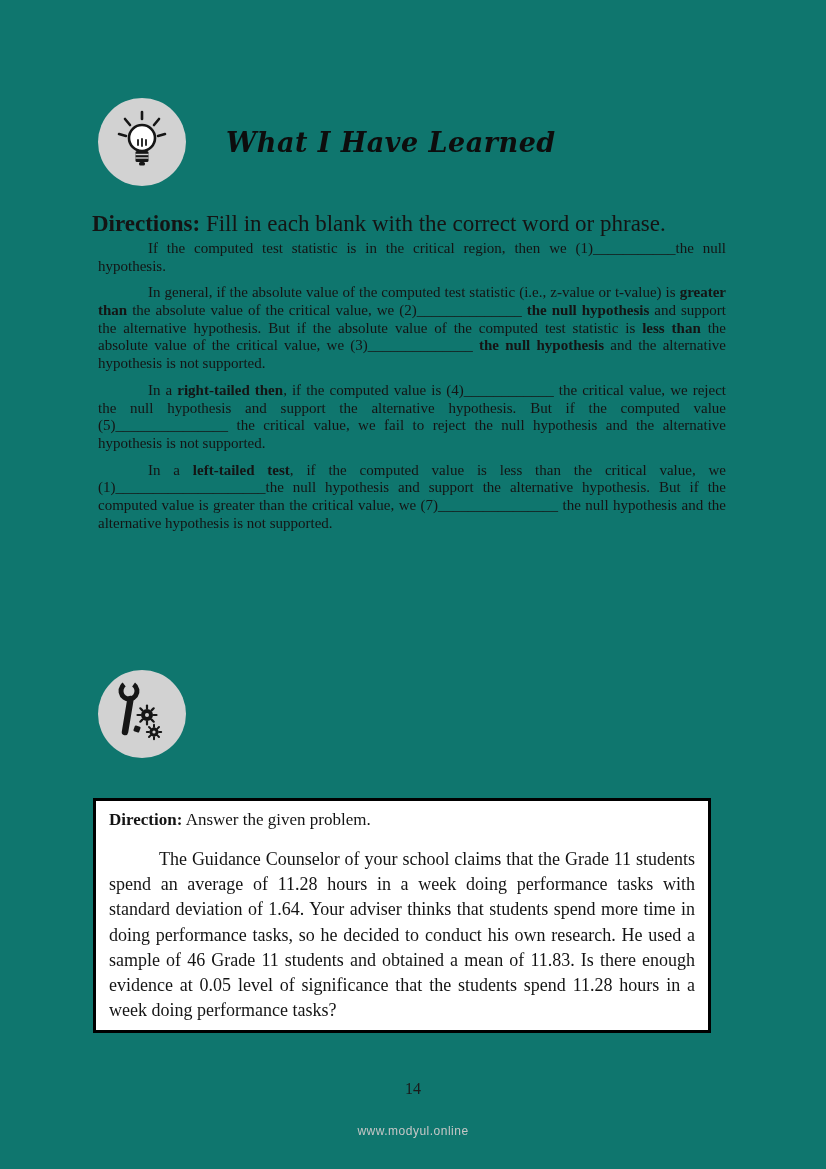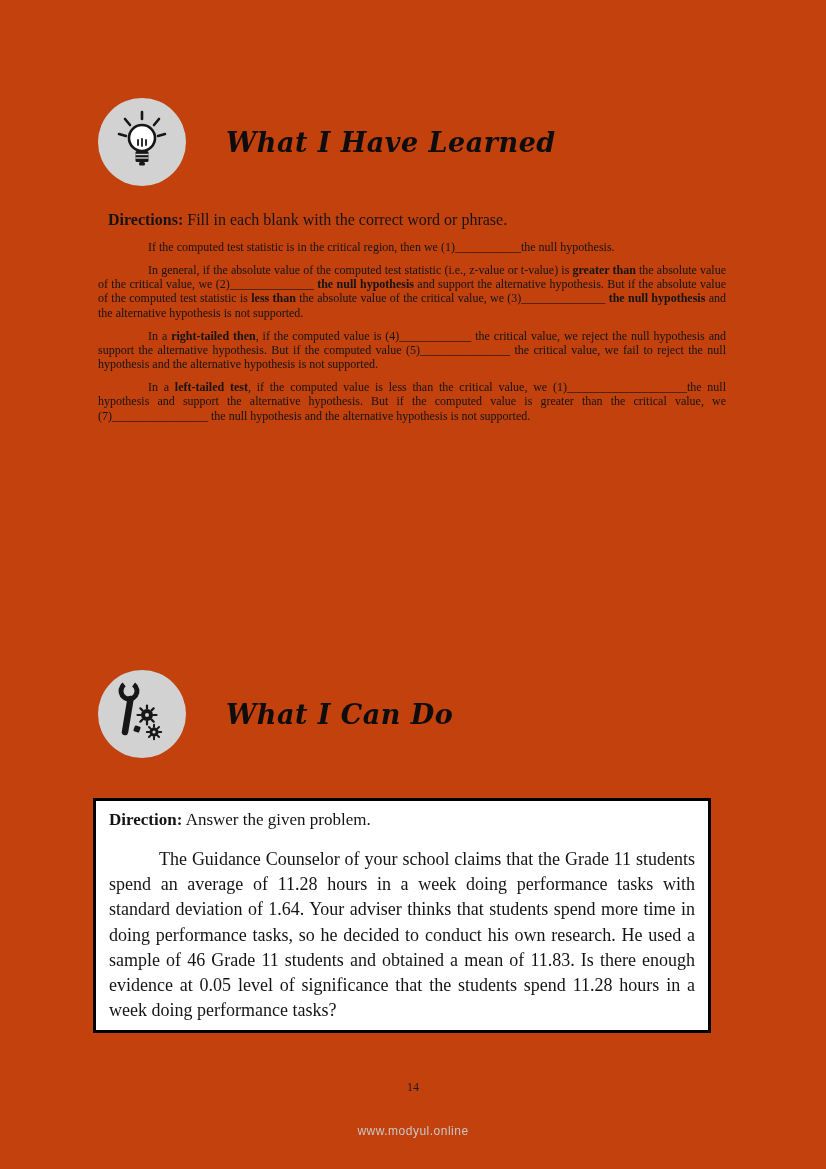--- a/index.html
+++ b/index.html
@@ -2,21 +2,21 @@
 <html><head>
 <meta charset="utf-8">
 <style>
   * { box-sizing: border-box; }
   html, body { margin: 0; padding: 0; background: #ffffff; }
   .page {
     position: relative;
     width: 826px;
     height: 1169px;
     margin: 0 auto;
-    background: #c2410c;
+    background: #0f766e;
     font-family: "Liberation Serif", serif;
     color: #141414;
     overflow: hidden;
   }
   .sec-header {
     position: absolute;
     left: 98px;
     display: flex;
     align-items: center;
   }
@@ -33,35 +33,35 @@
     font-size: 27px;
     font-weight: bold;
     font-style: italic;
     letter-spacing: 0.5px;
     color: #0d0d0d;
     white-space: nowrap;
   }
   .directions-line {
     position: absolute;
     top: 210px;
-    left: 108px;
+    left: 92px;
     width: 628px;
     margin: 0;
-    font-size: 16px;
+    font-size: 23px;
     line-height: 1.2;
   }
   .body-pars {
     position: absolute;
     top: 240px;
     left: 98px;
     width: 628px;
   }
   .body-par {
     margin: 0 0 9px 0;
-    font-size: 12px;
+    font-size: 15px;
     line-height: 1.18;
     text-align: justify;
     text-indent: 50px;
   }
   .b { font-weight: bold; }
   .i { }
   .problem-box {
     position: absolute;
     top: 798px;
     left: 93px;
@@ -83,21 +83,21 @@
     text-align: justify;
     text-indent: 50px;
   }
   .page-number {
     position: absolute;
     top: 1080px;
     left: 0;
     width: 100%;
     margin: 0;
     text-align: center;
-    font-size: 12px;
+    font-size: 16px;
     color: #1a1a1a;
   }
   .watermark {
     position: absolute;
     top: 1124px;
     left: 0;
     width: 100%;
     margin: 0;
     text-align: center;
     font-family: "Liberation Sans", sans-serif;
@@ -176,21 +176,20 @@
             <line x1="59.4" y1="65.4" x2="61" y2="67"></line>
             <line x1="52.6" y1="65.4" x2="51" y2="67"></line>
             <line x1="52.6" y1="58.6" x2="51" y2="57"></line>
             <line x1="59.4" y1="58.6" x2="61" y2="57"></line>
           </g>
           <circle cx="56" cy="62" r="1.6" fill="#d2d2d2"></circle>
         </g>
         <rect x="36" y="56" width="6" height="6" rx="1" fill="#161616" transform="rotate(20 39 59)"></rect>
       </svg>
     </div>
-    <h1 class="sec-title">What I Can Do</h1>
   </div>
 
   <div class="problem-box">
     <p class="box-direction"><span class="b">Direction:</span><span> Answer the given problem.</span></p>
     <p class="box-problem">The Guidance Counselor of your school claims that the Grade 11 students spend an average of 11.28 hours in a week doing performance tasks with standard deviation of 1.64. Your adviser thinks that students spend more time in doing performance tasks, so he decided to conduct his own research. He used a sample of 46 Grade 11 students and obtained a mean of 11.83. Is there enough evidence at 0.05 level of significance that the students spend 11.28 hours in a week doing performance tasks?</p>
   </div>
 
   <p class="page-number">14</p>
   <p class="watermark">www.modyul.online</p>
 

